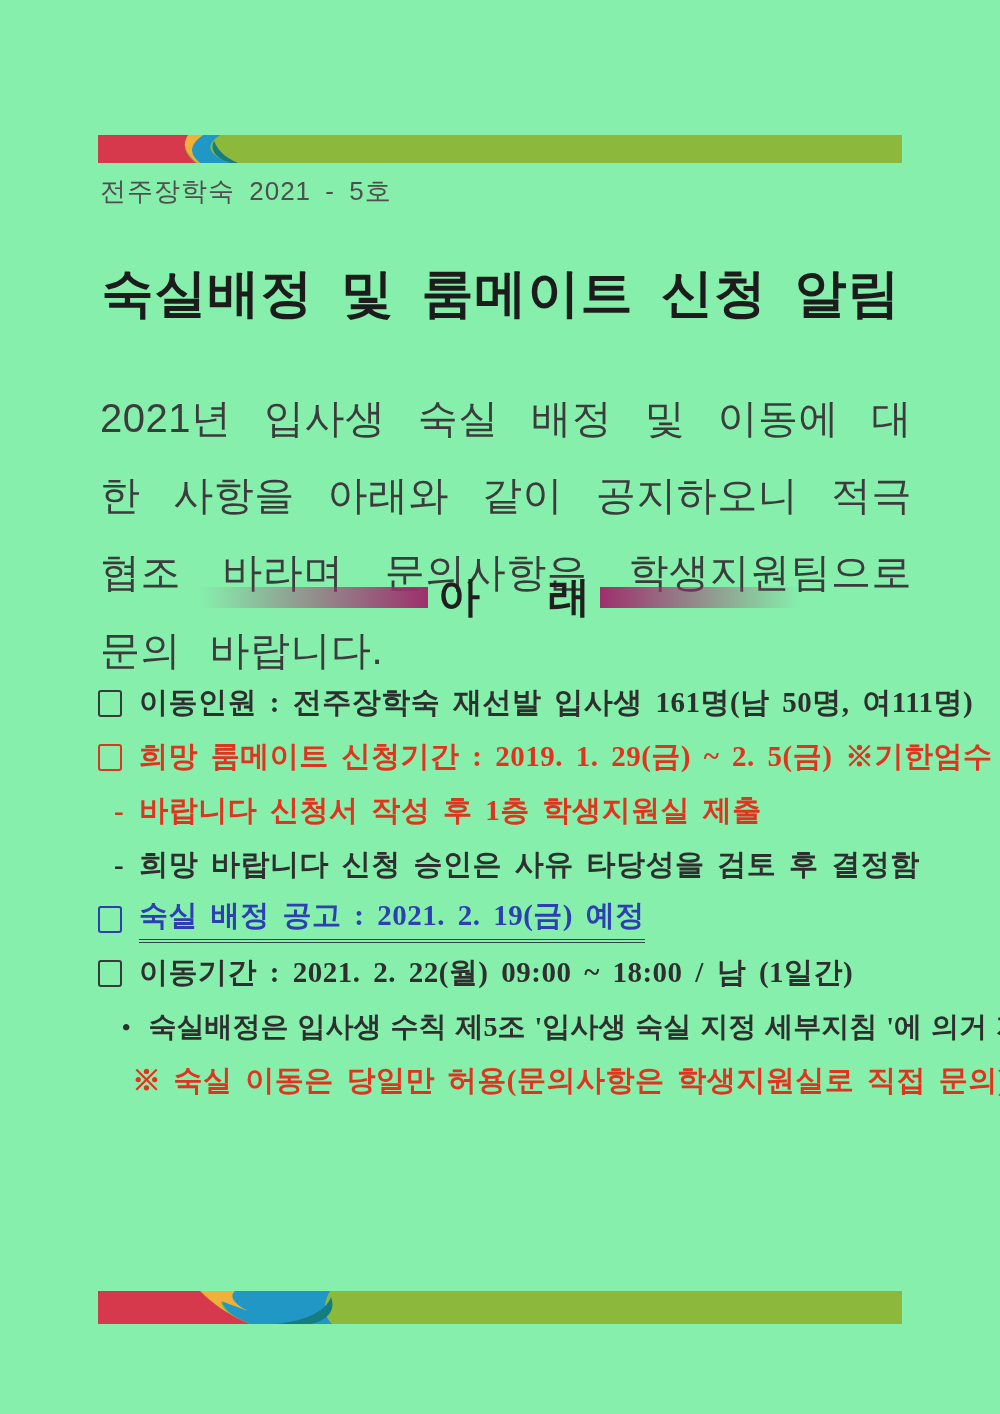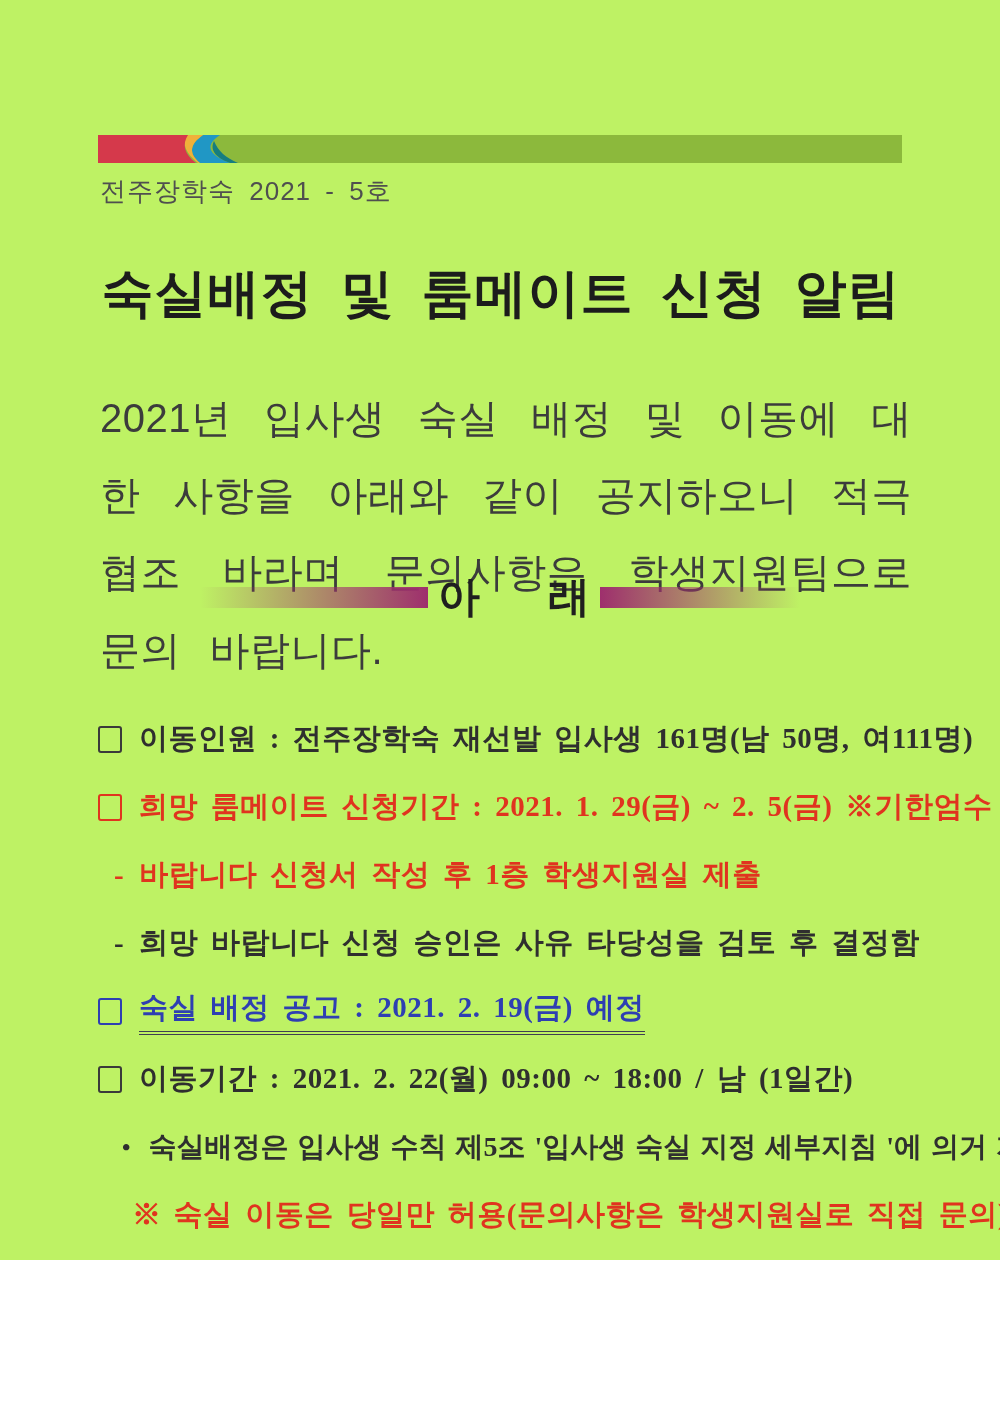--- a/index.html
+++ b/index.html
@@ -1,19 +1,19 @@
 <!DOCTYPE html>
 <html lang="ko"><head>
 <meta charset="utf-8">
 <style>
   html,body{margin:0;padding:0;background:#ffffff;}
   .page{
     position:relative;
-    width:1000px;height:1260px;
-    background:#bef264;
+    width:1000px;height:1414px;
+    background:#86efac;
     font-family:"Liberation Serif", serif;
     overflow:hidden;
   }
 
   
   .banner{position:absolute;left:98px;width:804px;}
   .banner-top{top:135px;height:28px;}
   .banner-bottom{top:1291px;height:33px;}
   .banner svg{display:block;width:100%;height:100%;}
 
@@ -61,21 +61,21 @@
   .divider-label.second{margin:0 10px 0 34px;}
 
   
   .list{
     position:absolute;left:98px;top:687px;width:830px;
     font-size:29px;font-weight:600;color:#2f2f2f;
   }
   .row{
     display:flex;align-items:center;
     height:32px;margin-bottom:22px;
-    letter-spacing:0.5px;word-spacing:5px;white-space:nowrap;margin-top:36px;
+    letter-spacing:0.5px;word-spacing:5px;white-space:nowrap;
   }
   .row.red{color:#e0341f;}
   .row.blue{color:#2e3fb2;}
   .checkbox{
     width:20px;height:23px;flex:none;
     border:2px solid currentColor;border-radius:3px;
     margin-right:17px;background:transparent;
   }
   .row.plain .checkbox, .row .checkbox.dark{border-color:#3a3a3a;}
   .marker{flex:none;margin-right:15px;font-weight:700;}
@@ -136,21 +136,21 @@
 
   <div class="list">
 
     <div class="row plain">
       <span class="checkbox dark"></span>
       <span>이동인원 : 전주장학숙 재선발 입사생 161명(남 50명, 여111명)</span>
     </div>
 
     <div class="row red">
       <span class="checkbox"></span>
-      <span>희망 룸메이트 신청기간 : 2021. 1. 29(금) ~ 2. 5(금) ※기한엄수</span>
+      <span>희망 룸메이트 신청기간 : 2019. 1. 29(금) ~ 2. 5(금) ※기한엄수</span>
     </div>
 
     <div class="row red sub">
       <span class="marker">-</span>
       <span>바랍니다 신청서 작성 후 1층 학생지원실 제출</span>
     </div>
 
     <div class="row sub">
       <span class="marker">-</span>
       <span>희망 바랍니다 신청 승인은 사유 타당성을 검토 후 결정함</span>

